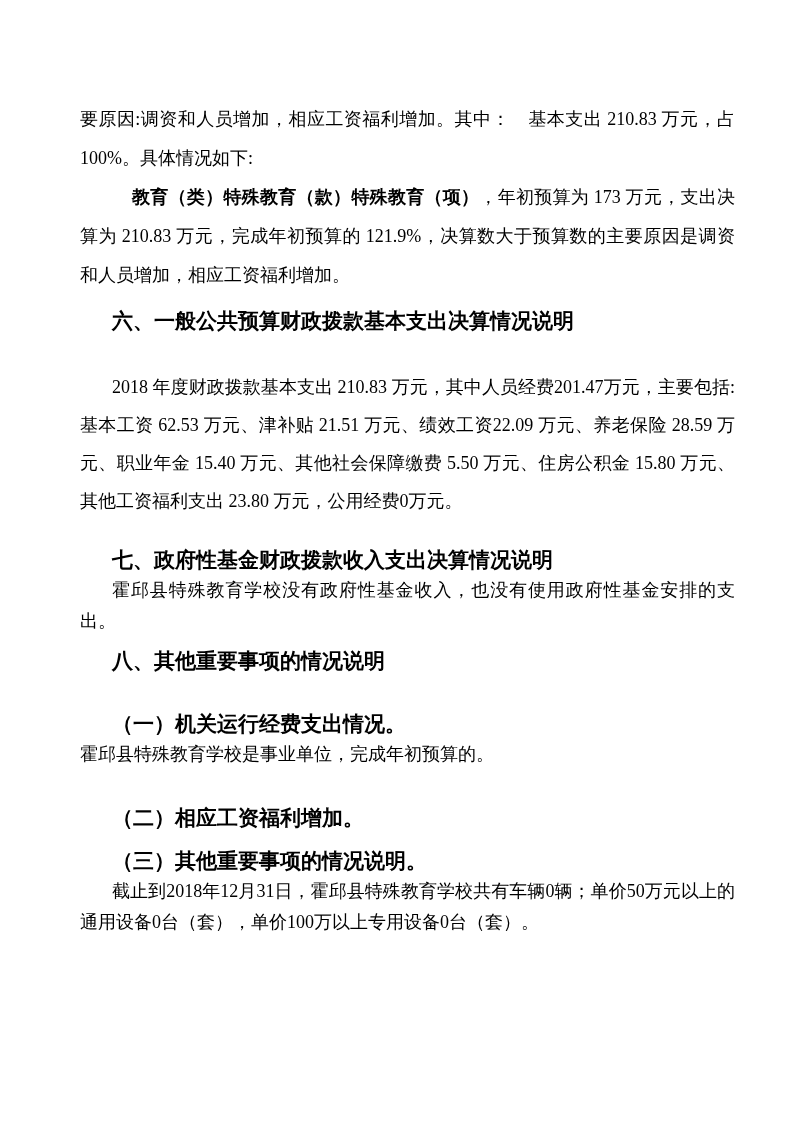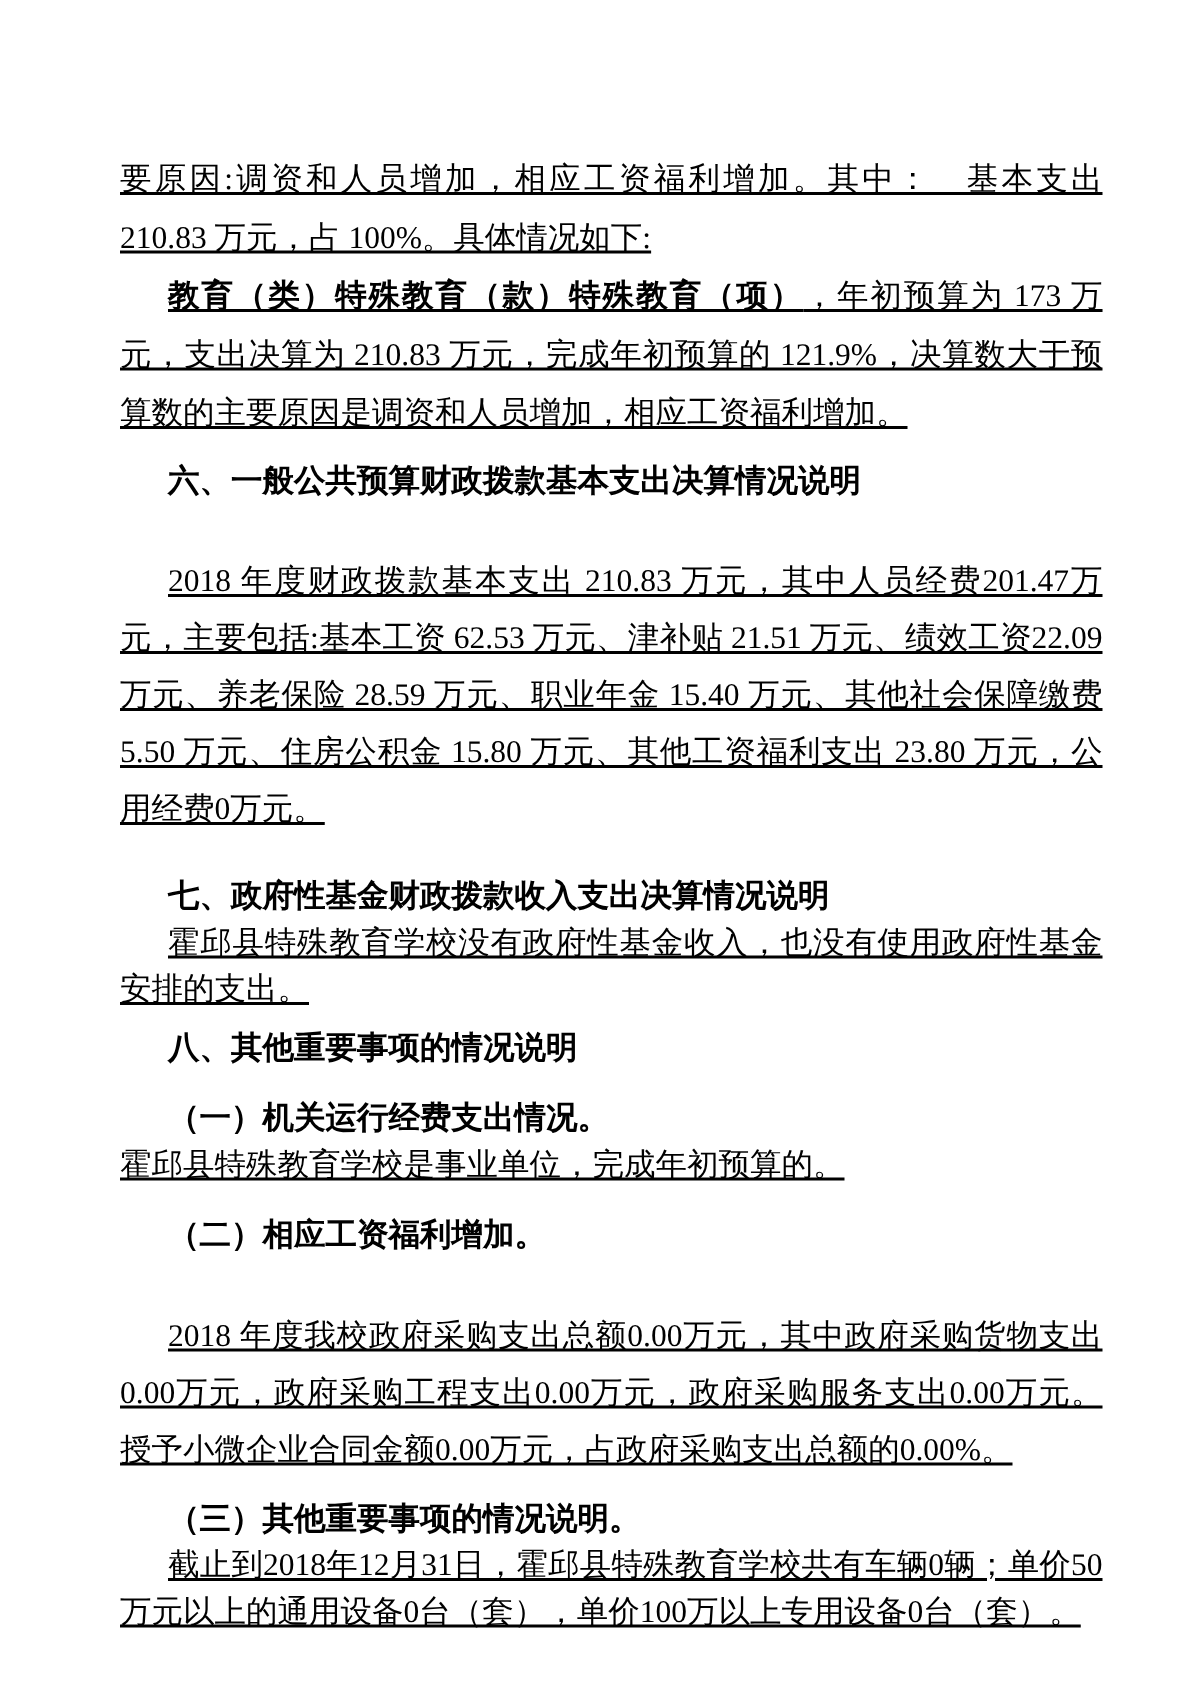--- a/index.html
+++ b/index.html
@@ -19,50 +19,50 @@
   }
   .doc-text {
     font-family: "Liberation Serif", "DejaVu Serif", serif;
     font-size: 21px;
     text-align: justify;
   }
   p.body {
     margin: 0;
     line-height: 39px;
     font-family: "Liberation Serif", "DejaVu Serif", serif;
-    font-size: 21px;
+    font-size: 18px;
     text-align: justify;
-    text-decoration: underline;
   }
   p.body.indent {
     text-indent: 32px;
   }
   p.body.lh38 {
     line-height: 38px;
     margin-top: 32px;
   }
   p.body.tight {
     line-height: 31px;
   }
   .bold-lead {
     font-weight: bold;
+    margin-left: 20px;
   }
   h2.heading {
     margin: 0;
     padding-left: 32px;
     font-family: "Liberation Sans", "DejaVu Sans", sans-serif;
     font-weight: bold;
     font-size: 21px;
     line-height: 31px;
     text-align: left;
   }
   h2.heading.mt8  { margin-top: 8px; }
   h2.heading.mt10 { margin-top: 24px; }
   h2.heading.mt12 { margin-top: 12px; }
-  h2.heading.mt16 { margin-top: 16px; }
+  h2.heading.mt16 { margin-top: 32px; }
   h2.heading.mb10 { margin-bottom: 10px; margin-top: 10px; }
   .mt8  { margin-top: 8px; }
   .mt6  { margin-top: 6px; }
   .page-number {
     margin-top: 10px;
     text-align: right;
     padding-right: 45px;
     font-family: "Liberation Serif", "DejaVu Serif", serif;
     font-size: 20px;
     line-height: 30px;
@@ -86,20 +86,19 @@
   <p class="body indent tight">霍邱县特殊教育学校没有政府性基金收入，也没有使用政府性基金安排的支出。</p>
 
   <h2 class="heading mt8">八、其他重要事项的情况说明</h2>
 
   <h2 class="heading mt16">（一）机关运行经费支出情况。</h2>
 
   <p class="body tight mt8">霍邱县特殊教育学校是事业单位，完成年初预算的。</p>
 
   <h2 class="heading mt16">（二）相应工资福利增加。</h2>
 
-  <p class="body indent lh38 mt6">2018 年度我校政府采购支出总额0.00万元，其中政府采购货物支出0.00万元，政府采购工程支出0.00万元，政府采购服务支出0.00万元。授予小微企业合同金额0.00万元，占政府采购支出总额的0.00%。</p>
 
   <h2 class="heading mt12">（三）其他重要事项的情况说明。</h2>
 
   <p class="body indent tight mt6">截止到2018年12月31日，霍邱县特殊教育学校共有车辆0辆；单价50万元以上的通用设备0台（套），单价100万以上专用设备0台（套）。</p>
 
 
 </div>
 
 </body></html>

